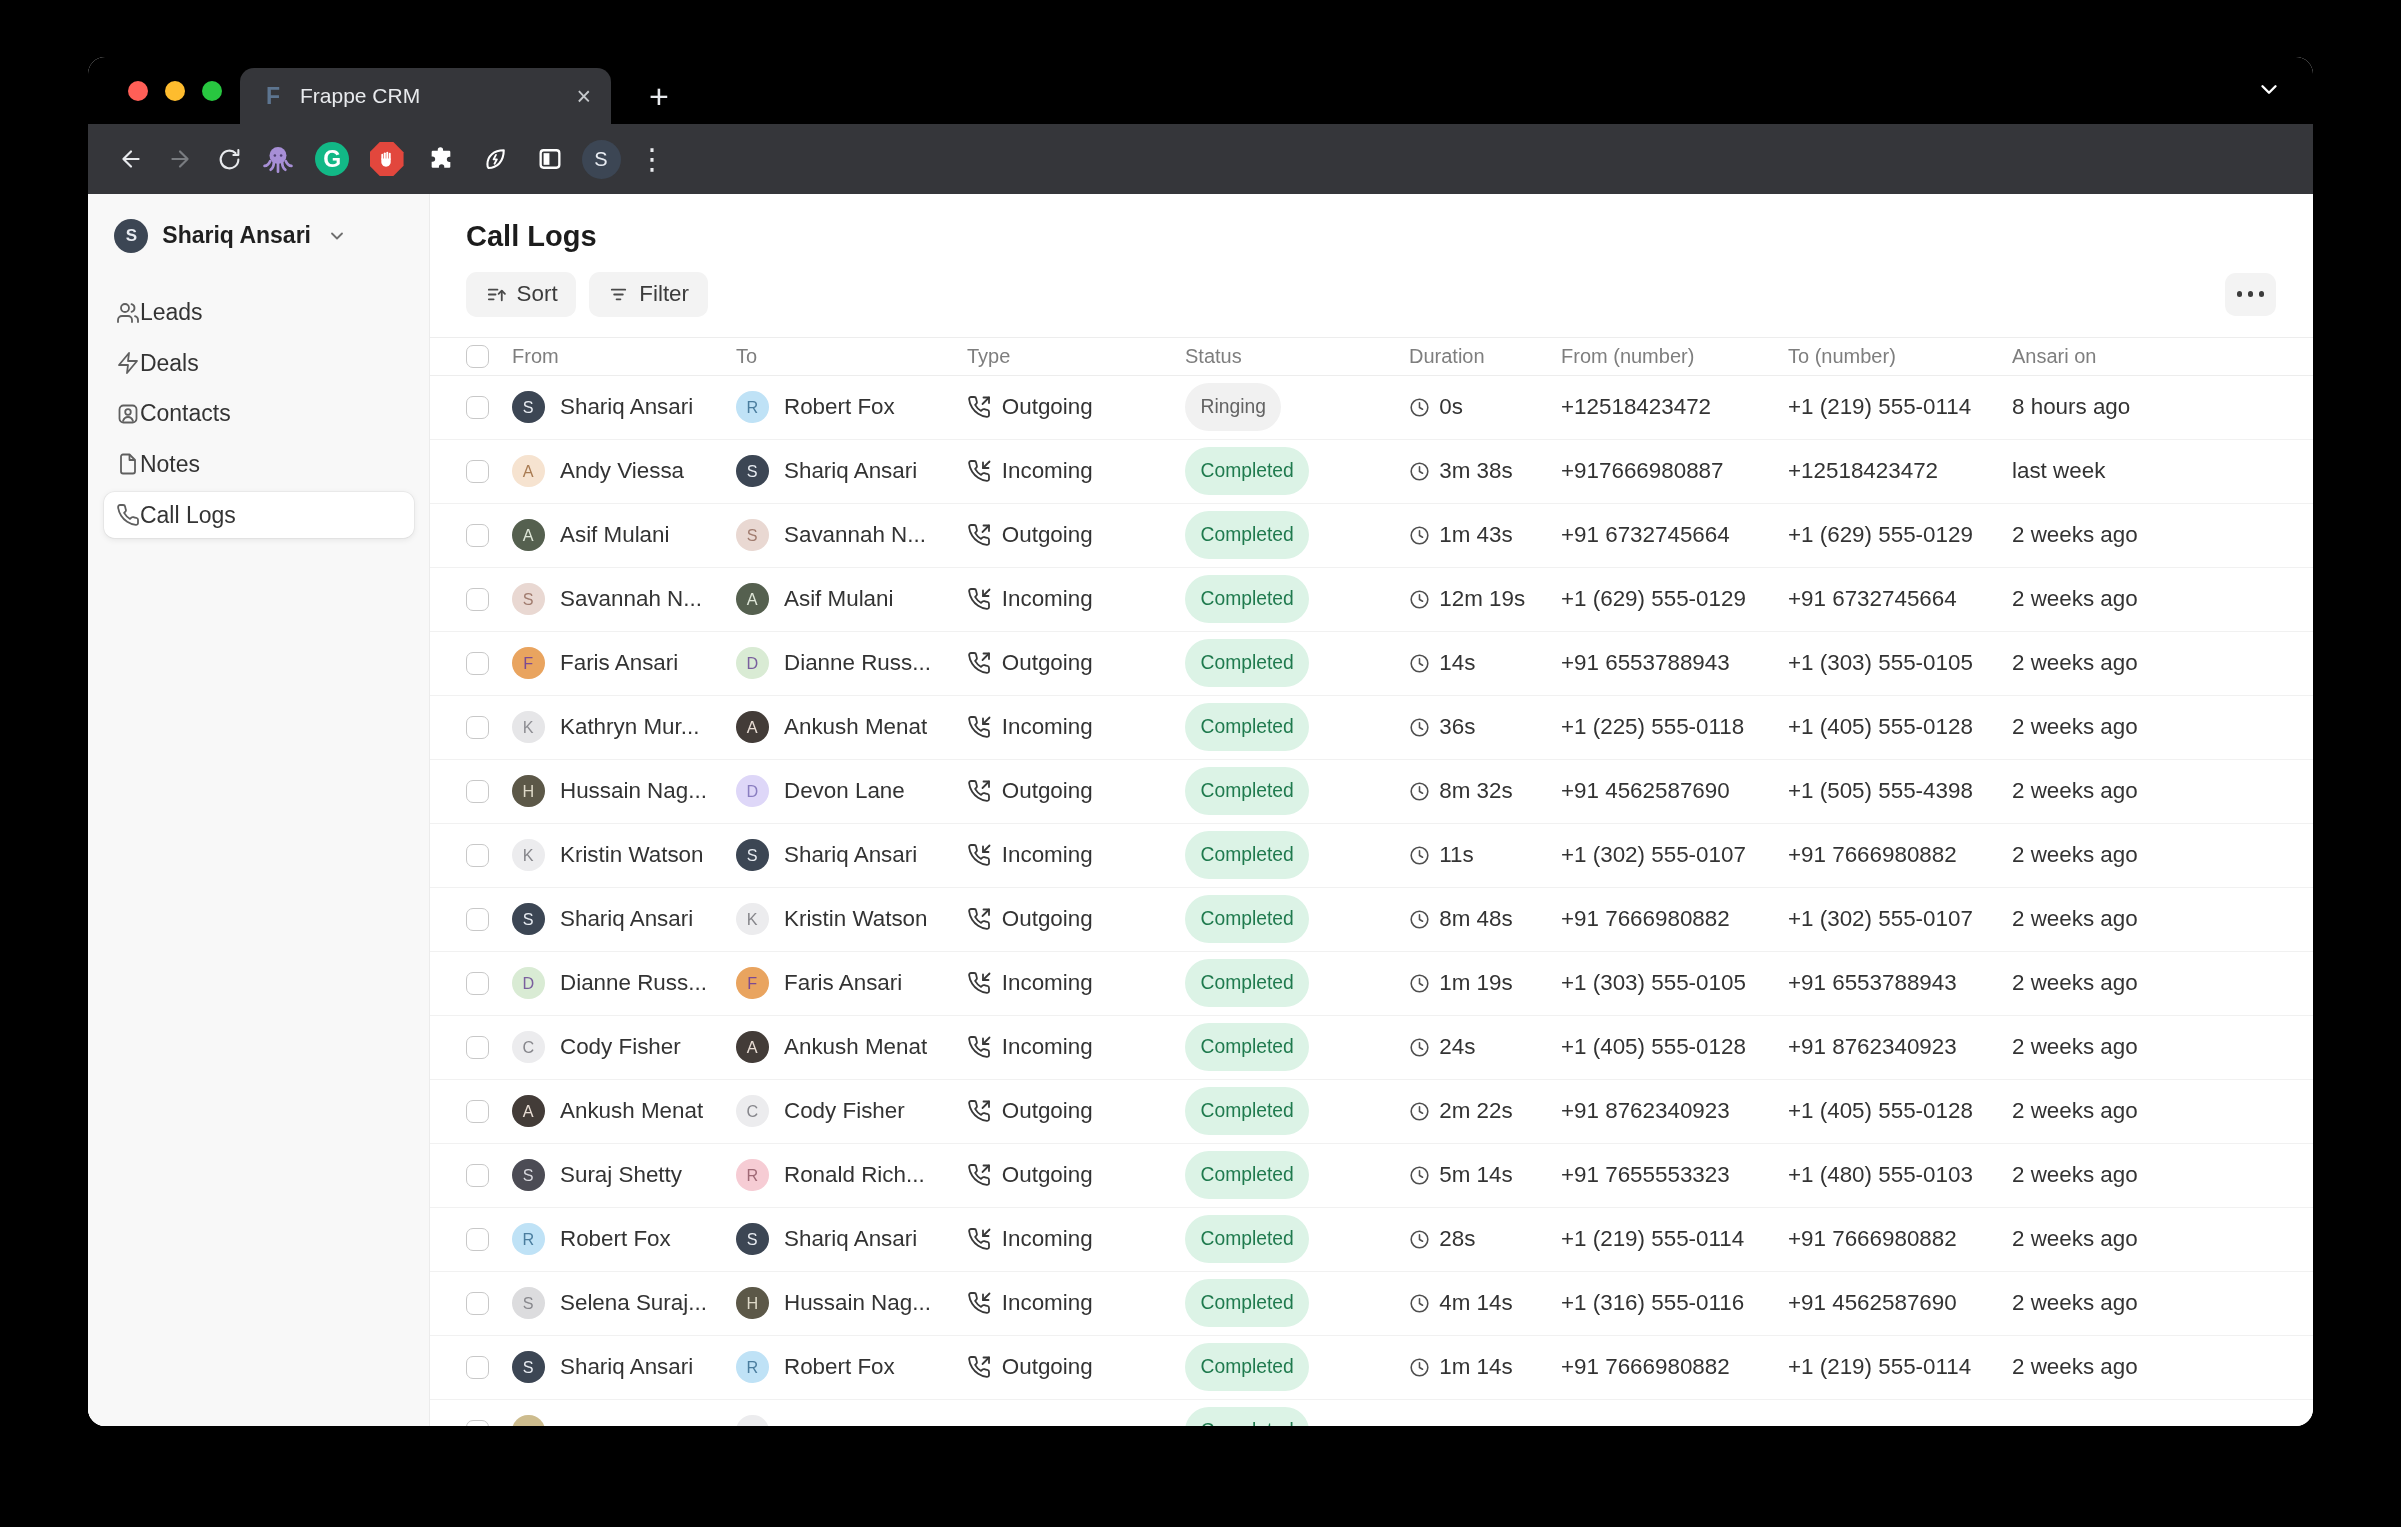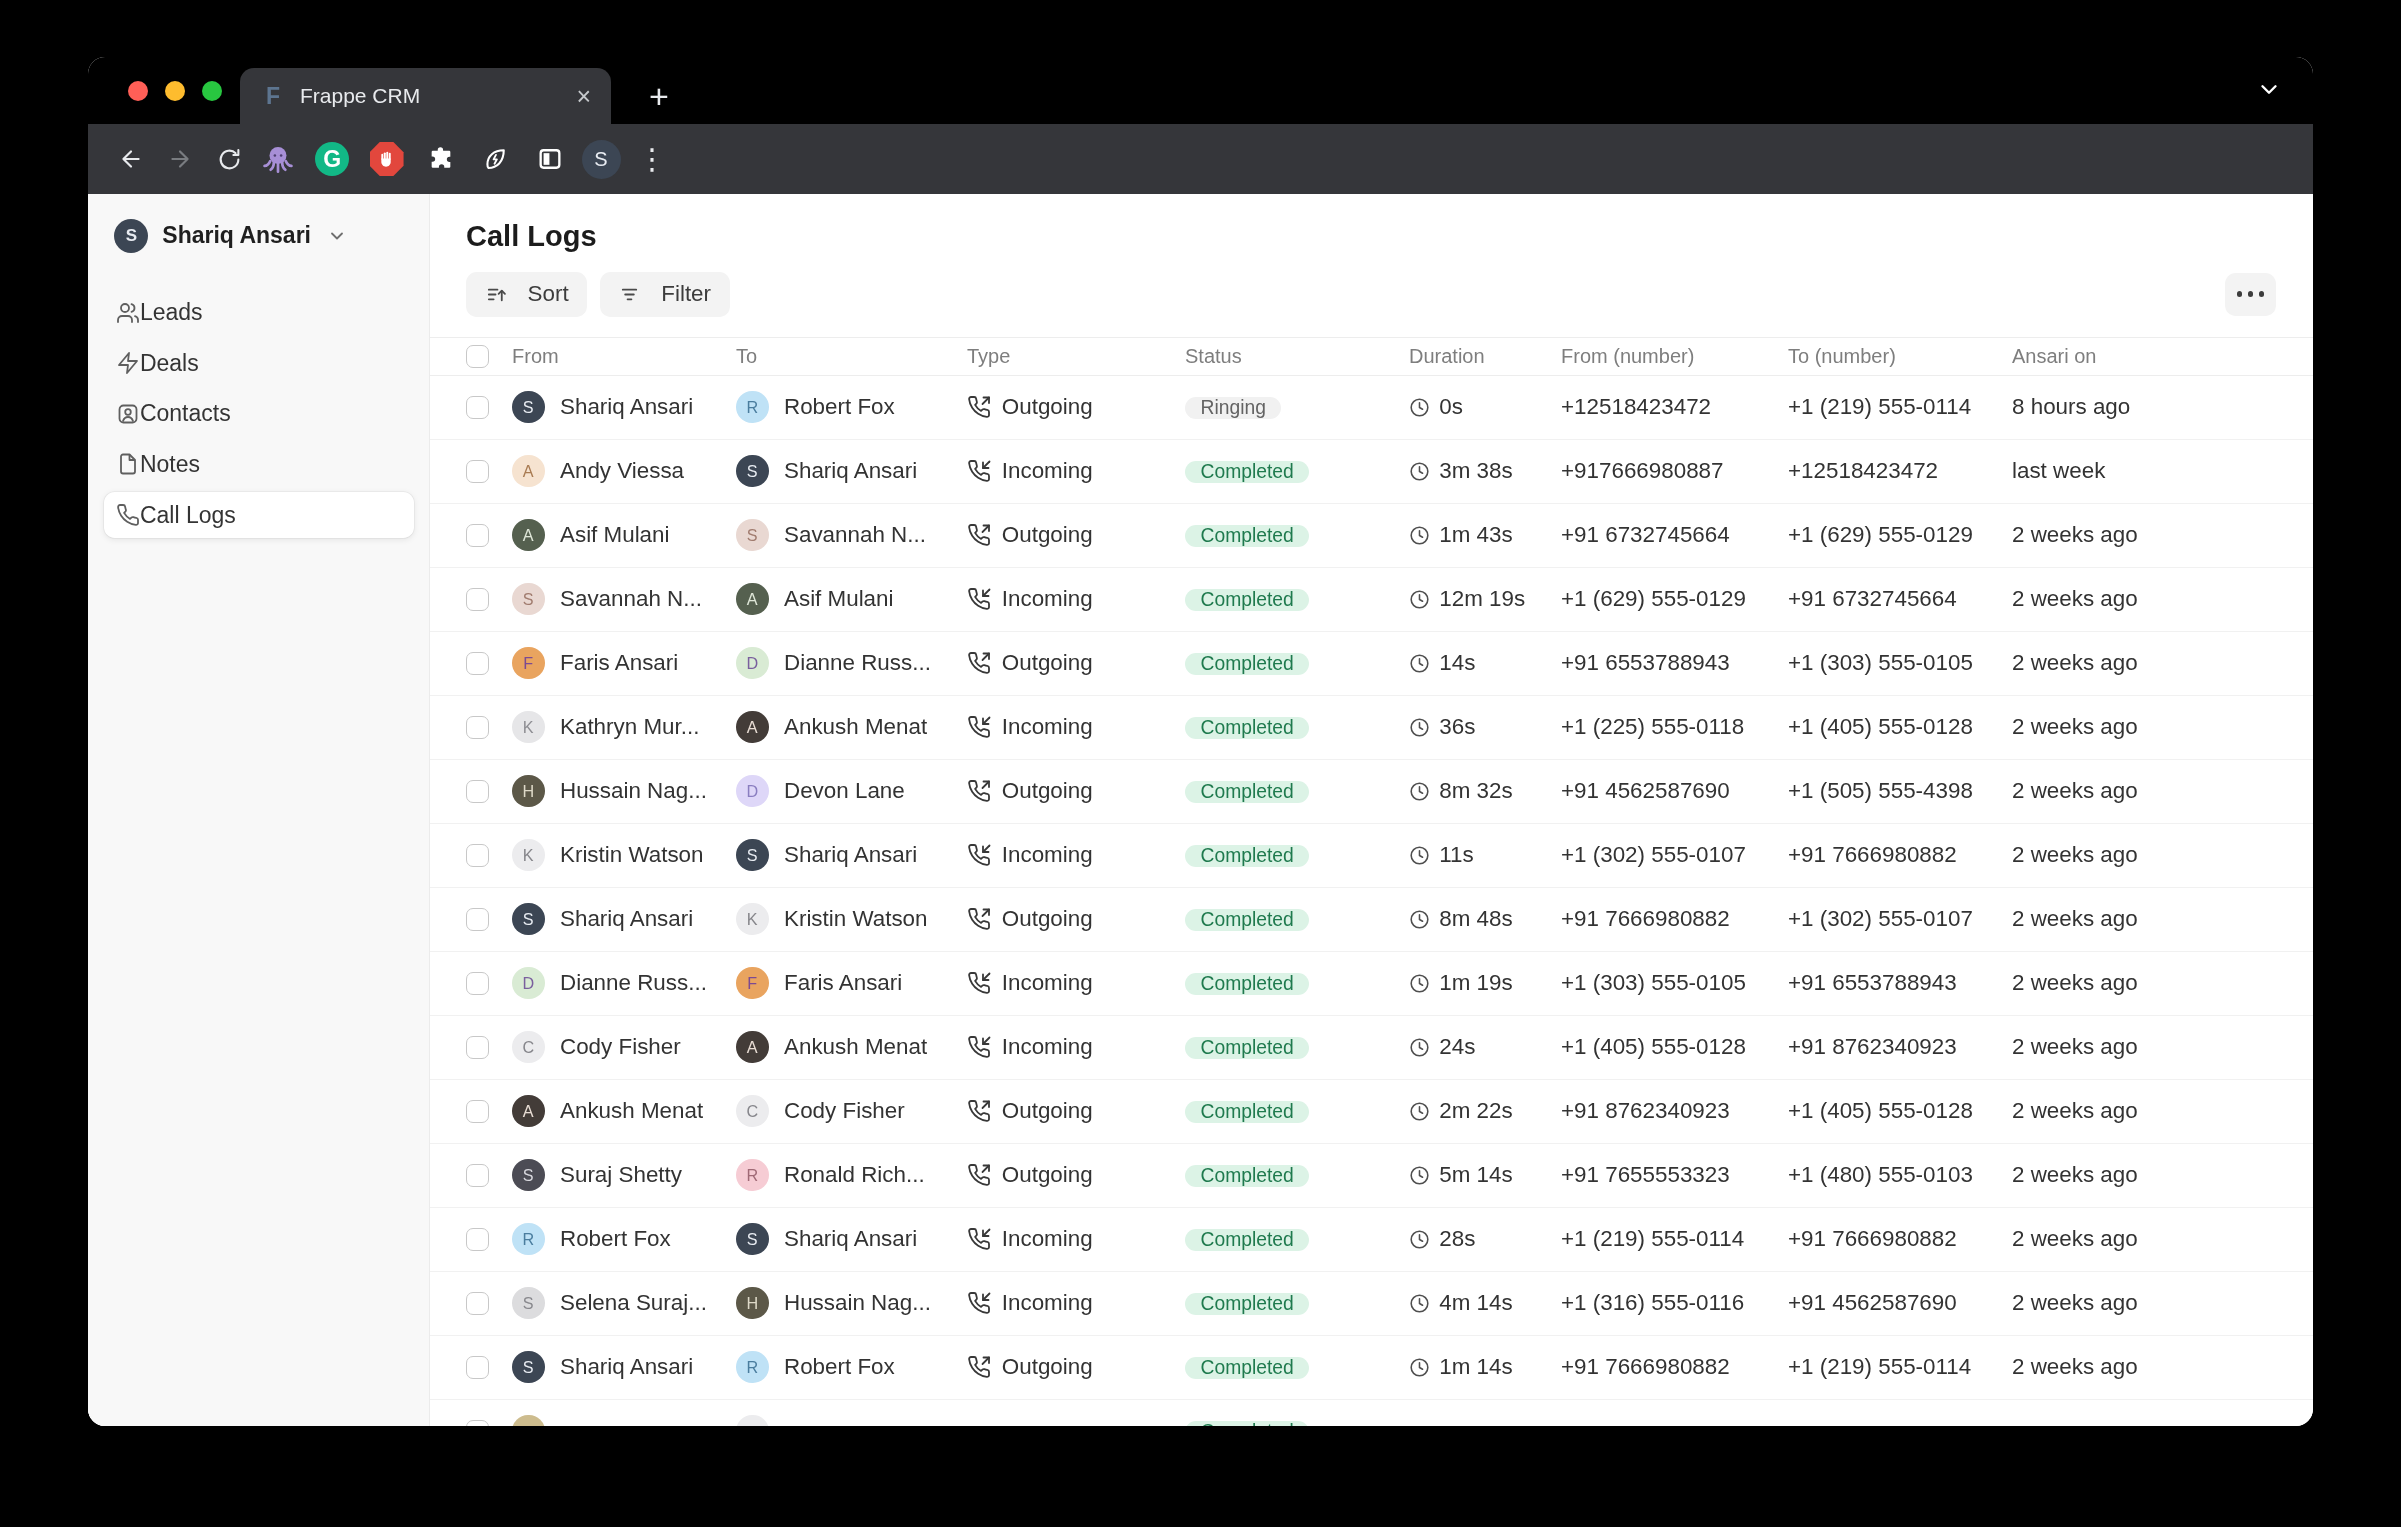--- a/index.html
+++ b/index.html
@@ -55,40 +55,40 @@
   .profile-chev { color:#6f6f6f; margin-left:1.5px; margin-top:3.1px; }
   .nav { margin-top:32.5px; display:flex; flex-direction:column; gap:4.6px; }
   .nav-item { display:flex; align-items:center; height:46px; padding:0 12.4px; border-radius:10.8px;
               color:#343434; font-size:23px; }
   .nav-item .ico { color:#5f5f5f; display:flex; }
   .nav-item.active { background:#fff; box-shadow:0 1.5px 6.2px rgba(0,0,0,.08), 0 0 0 0.8px #ececec; }
 
   .main { flex:1; display:flex; flex-direction:column; min-width:0; }
   .page-title { margin:26px 37px 0 36px; font-size:29px; font-weight:600; color:#1c1c1c; }
   .actions { display:flex; align-items:center; margin:18.6px 37px 0 36px; gap:12.4px; }
-  .btn { height:45px; border-radius:10.8px; background:#f3f3f3; display:flex; align-items:center; gap:20px;
+  .btn { height:45px; border-radius:10.8px; background:#f3f3f3; display:flex; align-items:center; gap:9px;
          padding:0 18.6px; font-size:22.4px; color:#3c3c3c; }
   .btn .ico { color:#4a4a4a; display:flex; }
   .more-btn { margin-left:auto; width:51px; height:43px; border-radius:10.8px; background:#f3f3f3;
               display:flex; align-items:center; justify-content:center; gap:5.4px; }
   .more-btn i { width:5.4px; height:5.4px; border-radius:50%; background:#3c3c3c; }
 
   .grid { display:grid; grid-template-columns:46px 224px 231px 218px 224px 152px 227px 224px minmax(0,1fr);
           align-items:center; padding:0 31px 0 36px; }
   .thead { margin-top:20px; height:39px; border-top:0.8px solid #ededed; border-bottom:0.8px solid #ededed;
            color:#7e7e7e; font-size:20px; }
   .tbody { flex:1; min-height:0; }
   .row { height:64px; border-bottom:0.8px solid #f1f1f1; font-size:22.4px; color:#333; }
   .checkbox { width:23px; height:23px; border:1.5px solid #c8c8c8; border-radius:7px; background:#fff; display:block; }
   .person { display:flex; align-items:center; gap:15.5px; min-width:0; padding-right:15.5px; }
   .person .avatar { width:32.5px; height:32.5px; font-size:16.2px; font-weight:normal; }
   .pname { white-space:nowrap; overflow:hidden; max-width:162px; }
   .typecell { display:flex; align-items:center; gap:10.8px; color:#333; }
   .typecell .ico { color:#383838; display:flex; }
-  .badge { display:inline-flex; align-items:center; height:22px; padding:0 15.5px; border-radius:773px;
+  .badge { display:inline-flex; align-items:center; height:48px; padding:0 15.5px; border-radius:773px;
            font-size:19.3px; width:max-content; }
   .badge-green { background:#dcf3e6; color:#1f7a4e; }
   .badge-gray  { background:#f1f1f1; color:#636363; }
   .durcell { display:flex; align-items:center; gap:9.3px; }
   .durcell .ico { color:#4f4f4f; display:flex; }
   .num { white-space:nowrap; }
 </style>
 </head>
 <body>
 

